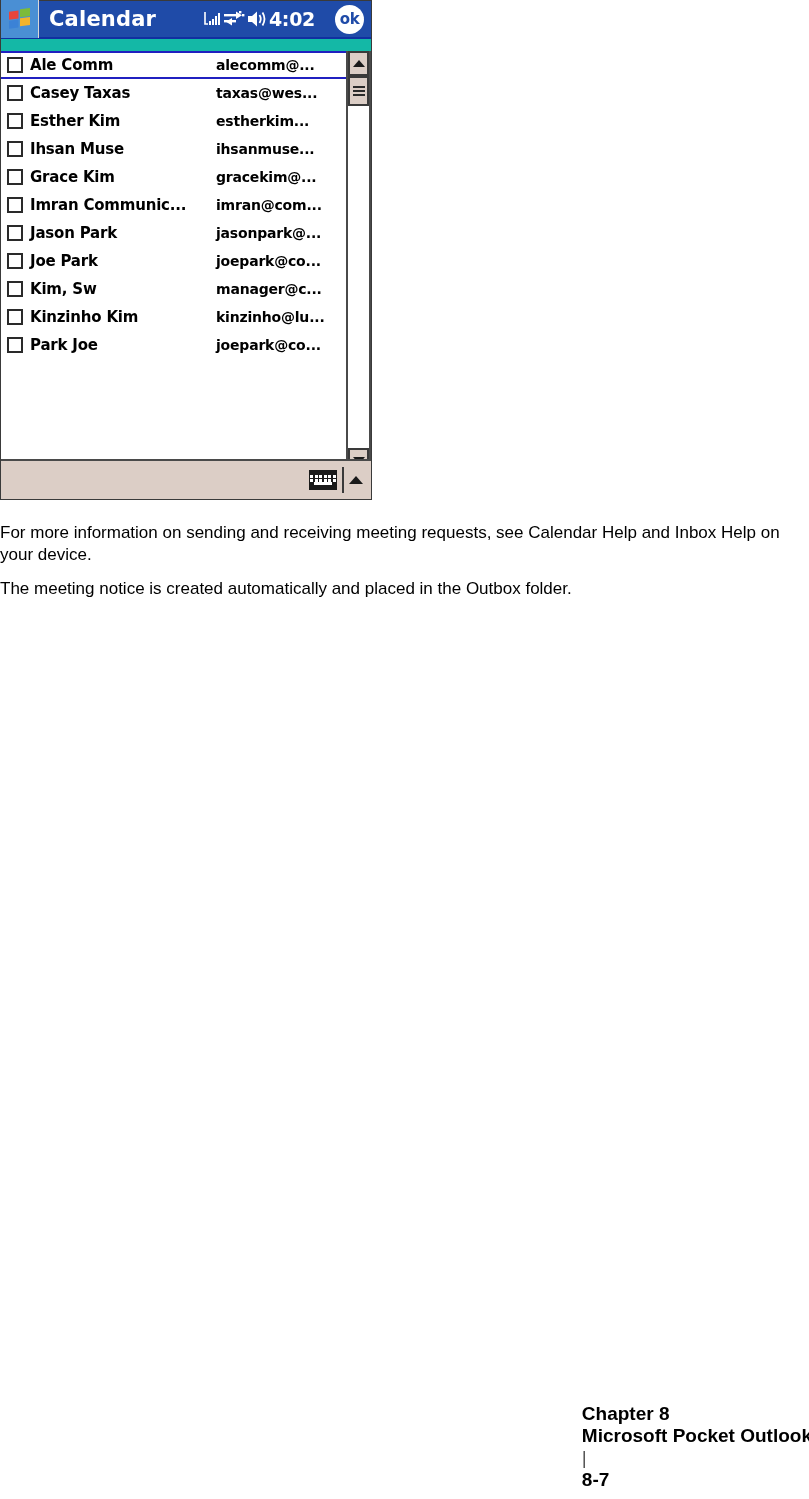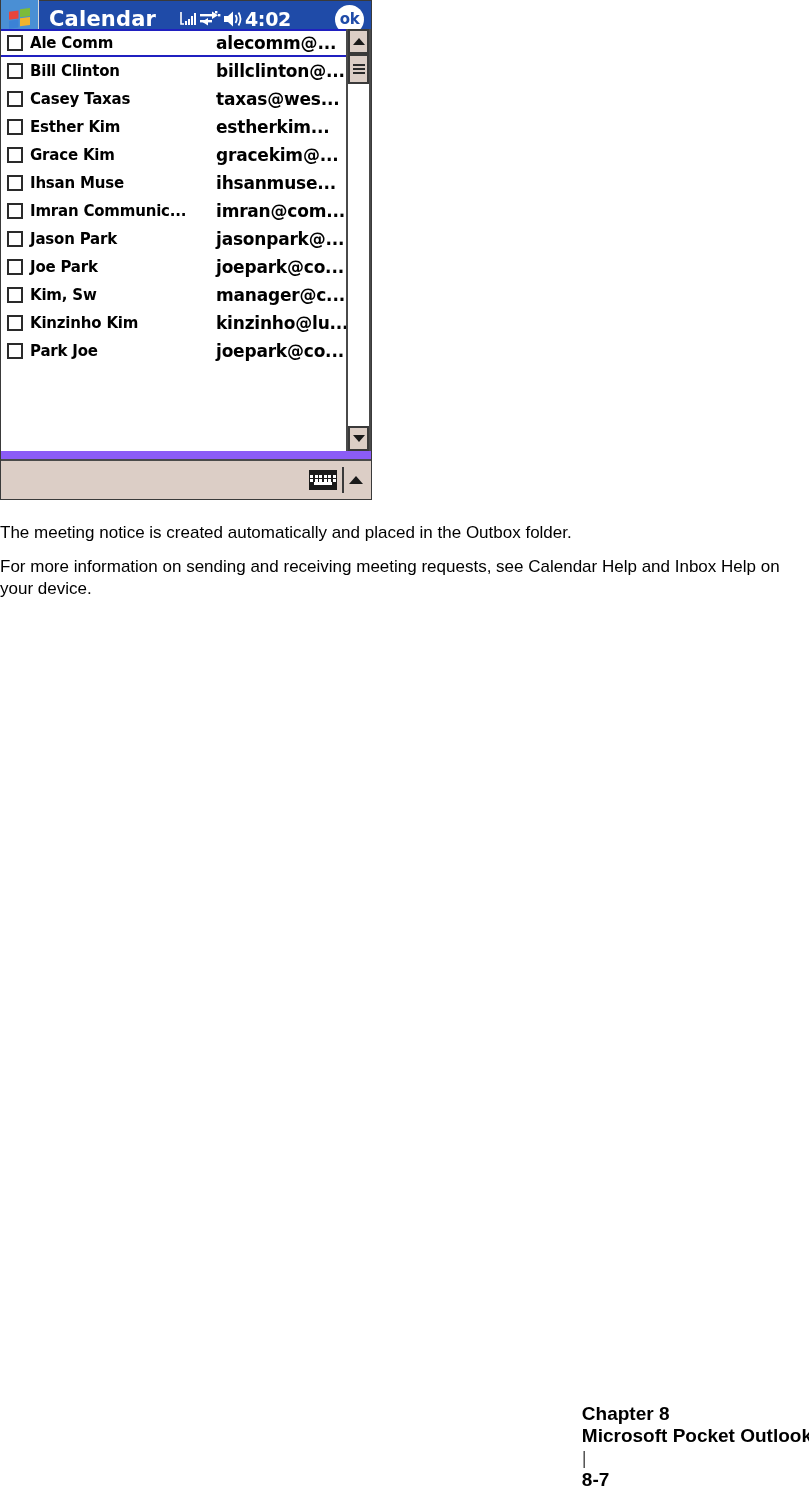--- a/index.html
+++ b/index.html
@@ -15,21 +15,21 @@
     overflow: hidden;
   }
 
   
   .pda {
     position: absolute;
     left: 0px;
     top: 0px;
     width: 372px;
     height: 500px;
-    background: #8b5cf6;
+    background: #14b8a6;
     border: 1px solid #3a3a3a;
     box-sizing: border-box;
     padding-left: 39px;
   }
 
   
   .titlebar {
     position: absolute;
     left: 0; top: 0;
     width: 100%;
@@ -63,21 +63,21 @@
     margin-left: 10px;
     letter-spacing: 0.2px;
     white-space: nowrap;
     font-family: "DejaVu Sans", sans-serif;
   }
   .tb-spacer { flex: 1 1 auto; }
   .tb-icons {
     display: flex;
     align-items: center;
     gap: 1px;
-    margin-right: 24px;
+    margin-right: 0;
   }
   .tb-time {
     color: #ffffff;
     font-size: 19px;
     font-weight: bold;
     font-family: "DejaVu Sans", sans-serif;
     letter-spacing: -0.3px;
   }
   .ok-btn {
     width: 29px;
@@ -94,21 +94,21 @@
     margin-left: 20px;
     flex: none;
     font-family: "DejaVu Sans", sans-serif;
     letter-spacing: -0.5px;
   }
 
   
   .list-area {
     position: absolute;
     left: 0;
-    top: 28px;
+    top: 50px;
     width: 100%;
     height: 422px;
     background: #ffffff;
     display: flex;
     box-sizing: border-box;
   }
   .list-rows {
     flex: 1 1 auto;
     position: relative;
     overflow: hidden;
@@ -140,21 +140,21 @@
     font-size: 15px;
     font-weight: bold;
     color: #000000;
     white-space: nowrap;
     letter-spacing: -0.2px;
   }
   .r-email {
     position: absolute;
     left: 215px;
     font-family: "DejaVu Sans", sans-serif;
-    font-size: 17px;
+    font-size: 14px;
     font-weight: bold;
     color: #000000;
     white-space: nowrap;
     letter-spacing: -0.2px;
   }
 
   
   .vscroll {
     width: 25px;
     flex: none;
@@ -338,42 +338,37 @@
 
   <div class="list-area">
     <div class="list-rows" id="list-rows">
         <div class="row selected">
           <div class="cb"></div>
           <div class="r-name">Ale Comm</div>
           <div class="r-email">alecomm@...</div>
         </div>
         <div class="row">
           <div class="cb"></div>
-          <div class="r-name">Bill Clinton</div>
-          <div class="r-email">billclinton@...</div>
-        </div>
-        <div class="row">
-          <div class="cb"></div>
           <div class="r-name">Casey Taxas</div>
           <div class="r-email">taxas@wes...</div>
         </div>
         <div class="row">
           <div class="cb"></div>
           <div class="r-name">Esther Kim</div>
           <div class="r-email">estherkim...</div>
         </div>
         <div class="row">
           <div class="cb"></div>
+          <div class="r-name">Ihsan Muse</div>
+          <div class="r-email">ihsanmuse...</div>
+        </div>
+        <div class="row">
+          <div class="cb"></div>
           <div class="r-name">Grace Kim</div>
           <div class="r-email">gracekim@...</div>
-        </div>
-        <div class="row">
-          <div class="cb"></div>
-          <div class="r-name">Ihsan Muse</div>
-          <div class="r-email">ihsanmuse...</div>
         </div>
         <div class="row">
           <div class="cb"></div>
           <div class="r-name">Imran Communic...</div>
           <div class="r-email">imran@com...</div>
         </div>
         <div class="row">
           <div class="cb"></div>
           <div class="r-name">Jason Park</div>
           <div class="r-email">jasonpark@...</div>
@@ -435,22 +430,22 @@
           <div class="kb-key"></div>
       </div>
       <div class="kb-space"></div>
     </div>
     <div class="sip-sep"></div>
     <div class="sip-up"></div>
   </div>
 </div>
 
 <div class="body-copy" id="body-copy">
+    <p>For more information on sending and receiving meeting requests, see Calendar Help and Inbox Help on your device.</p>
     <p>The meeting notice is created automatically and placed in the Outbox folder.</p>
-    <p>For more information on sending and receiving meeting requests, see Calendar Help and Inbox Help on your device.</p>
   </div>
 
 <div class="footer">
   <span class="chap">Chapter 8</span>
   <span>Microsoft Pocket Outlook</span>
   <span class="sep">|</span>
   <span>8-7</span>
 </div>
 
 </body></html>

